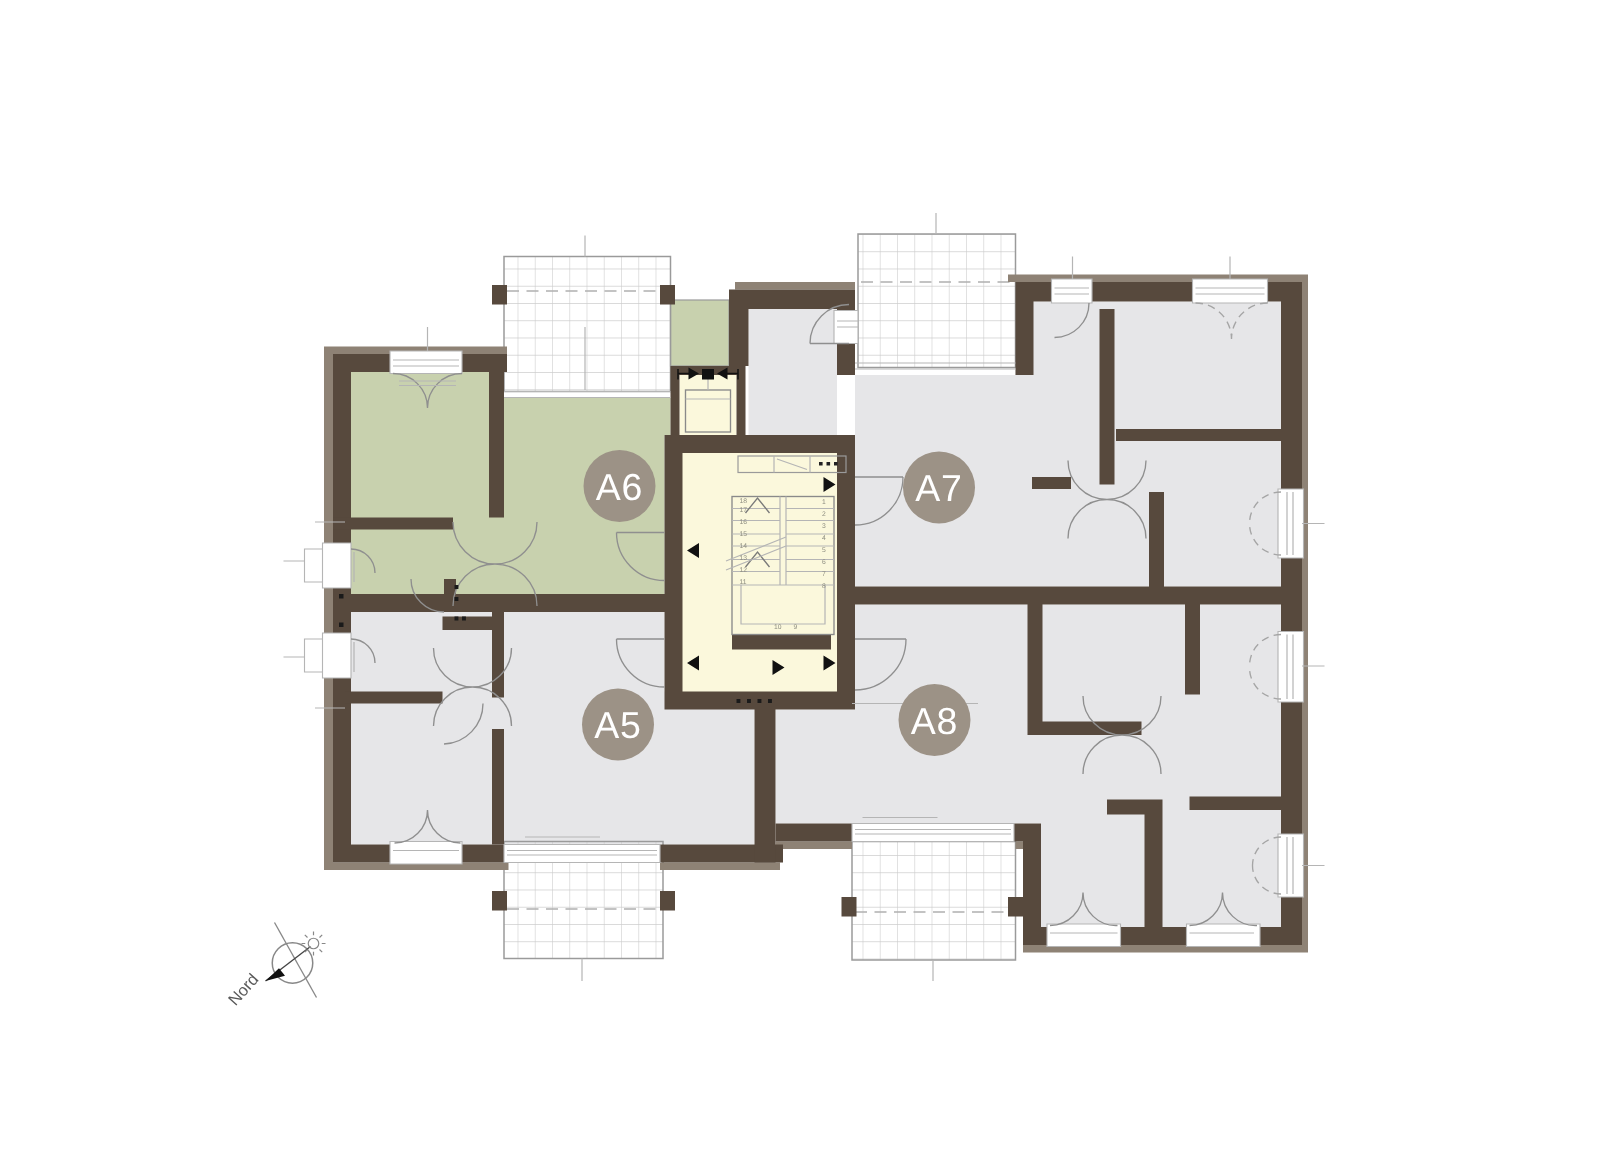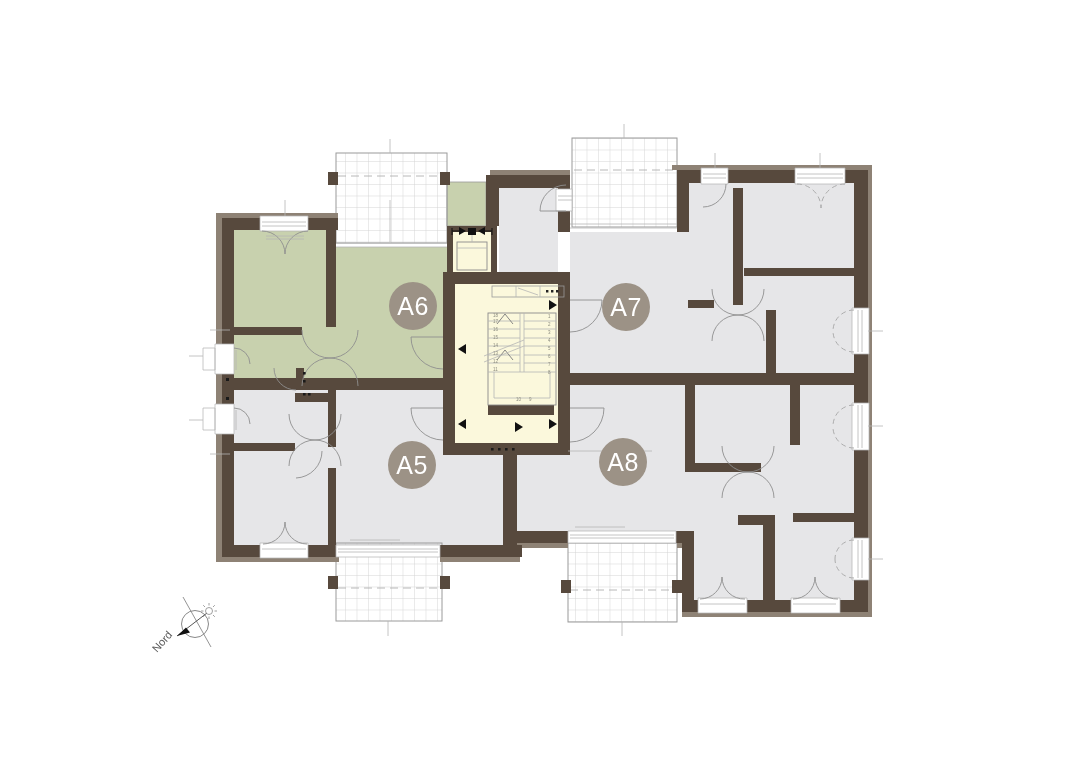--- a/index.html
+++ b/index.html
@@ -1,17 +1,17 @@
 <!DOCTYPE html>
 <html><head>
 <meta charset="utf-8">
 <style>
   html,body{margin:0;padding:0;background:#ffffff;}
   .stage{position:relative;width:1076px;height:748px;background:#ffffff;overflow:hidden;
-         font-family:"Liberation Sans", sans-serif;}
+         font-family:"Liberation Sans", sans-serif;margin-top:18px;}
   svg{position:absolute;left:0;top:0;}
   .badge-text{font-family:"Liberation Sans", sans-serif;font-size:25px;letter-spacing:.5px;}
   .stair-num{font-family:"Liberation Sans", sans-serif;font-size:4.5px;fill:#8d8d80;}
   .nord-text{font-family:"Liberation Sans", sans-serif;font-size:11px;fill:#5a5a5a;}
   .hair{stroke:#b5b5b5;stroke-width:.8;fill:none;}
   .door{stroke:#8f8f8f;stroke-width:.9;fill:none;}
   .doordash{stroke:#a5a5a5;stroke-width:.9;fill:none;stroke-dasharray:5 3.5;}
 </style>
 </head>
 <body>

